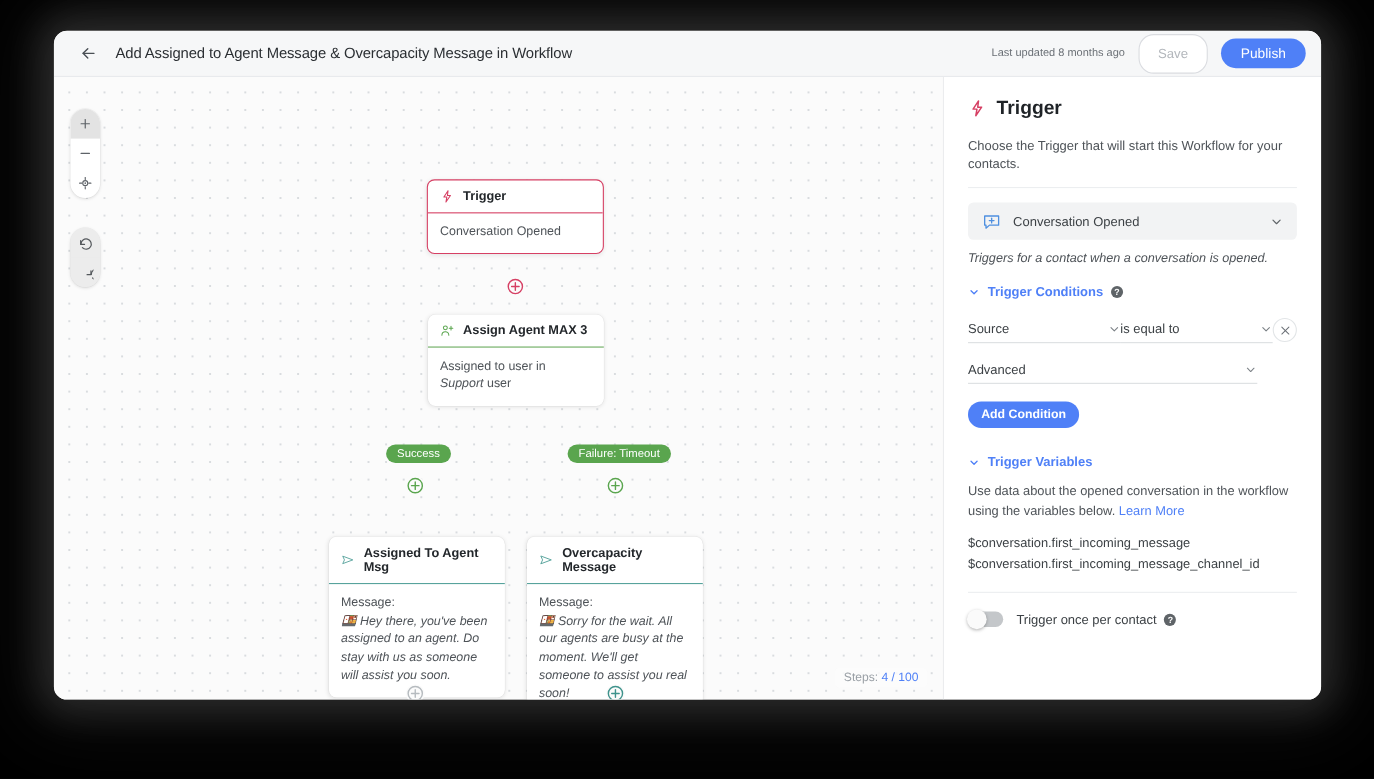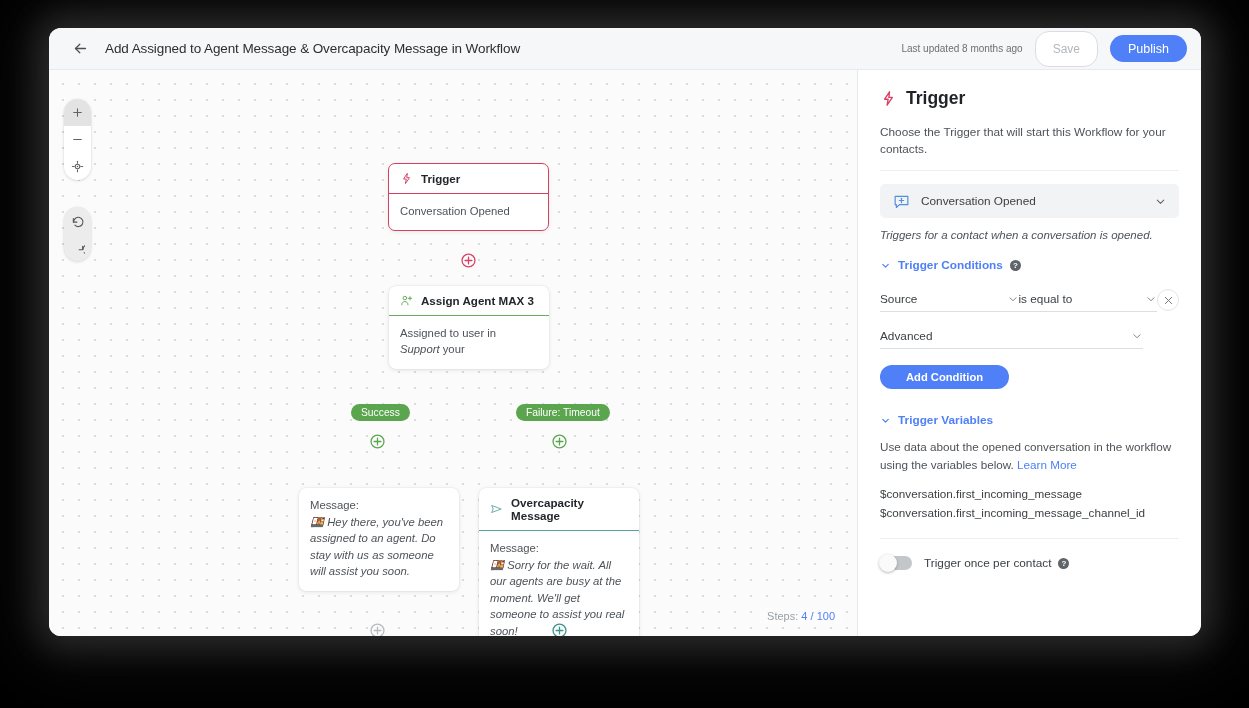--- a/index.html
+++ b/index.html
@@ -303,21 +303,21 @@
     display: flex; align-items: center; justify-content: center;
     color: #6b7076;
     cursor: pointer;
     flex: 0 0 22px;
     margin-bottom: 1px;
   }
   .cond-row2 { margin-top: 17px; display: flex; padding-right: 36px; }
   .add-cond {
     margin-top: 16px;
     height: 24px;
-    padding: 0 26px;
+    padding: 0 12px;
     background: #4f80f7;
     color: #fff;
     border: none;
     border-radius: 12px;
     font-size: 11.2px;
     font-weight: bold;
     cursor: pointer;
   }
   .vars-text {
     margin-top: 11px;
@@ -507,25 +507,31 @@
           <div class="node-head">
             <svg width="13" height="13" viewBox="0 0 24 24" fill="none" stroke="#5aa54e" stroke-width="1.7" stroke-linecap="round" stroke-linejoin="round">
               <circle cx="9" cy="7.5" r="3.3"></circle>
               <path d="M3.2 20c0-3.6 2.6-6 5.8-6s5.8 2.4 5.8 6"></path>
               <line x1="18.5" y1="5" x2="18.5" y2="11"></line>
                 <line x1="15.5" y1="8" x2="21.5" y2="8"></line>
             </svg>
             <span>Assign Agent MAX 3</span>
           </div>
           <div class="node-body">
-            <span>Assigned to user in </span><span class="ital">Support</span><span> your</span>
+            <span>Assigned to user in </span><span class="ital">Support</span><span> user</span>
           </div>
         </div>
 
         <div class="node msg msg-left">
+          <div class="node-head">
+            <svg width="14" height="14" viewBox="0 0 24 24" fill="none" stroke="#57a39c" stroke-width="1.6" stroke-linejoin="round">
+              <path d="M3 5.5 L20.5 12 L3 18.5 L6 12 z"></path>
+            </svg>
+            <span>Assigned To Agent Msg</span>
+          </div>
           <div class="node-body">
             <div class="msg-label">Message:</div>
             <div class="msg-text">🍱 Hey there, you've been assigned to an agent. Do stay with us as someone will assist you soon.</div>
           </div>
         </div>
 
         <div class="node msg msg-right">
           <div class="node-head">
             <svg width="14" height="14" viewBox="0 0 24 24" fill="none" stroke="#57a39c" stroke-width="1.6" stroke-linejoin="round">
               <path d="M3 5.5 L20.5 12 L3 18.5 L6 12 z"></path>

